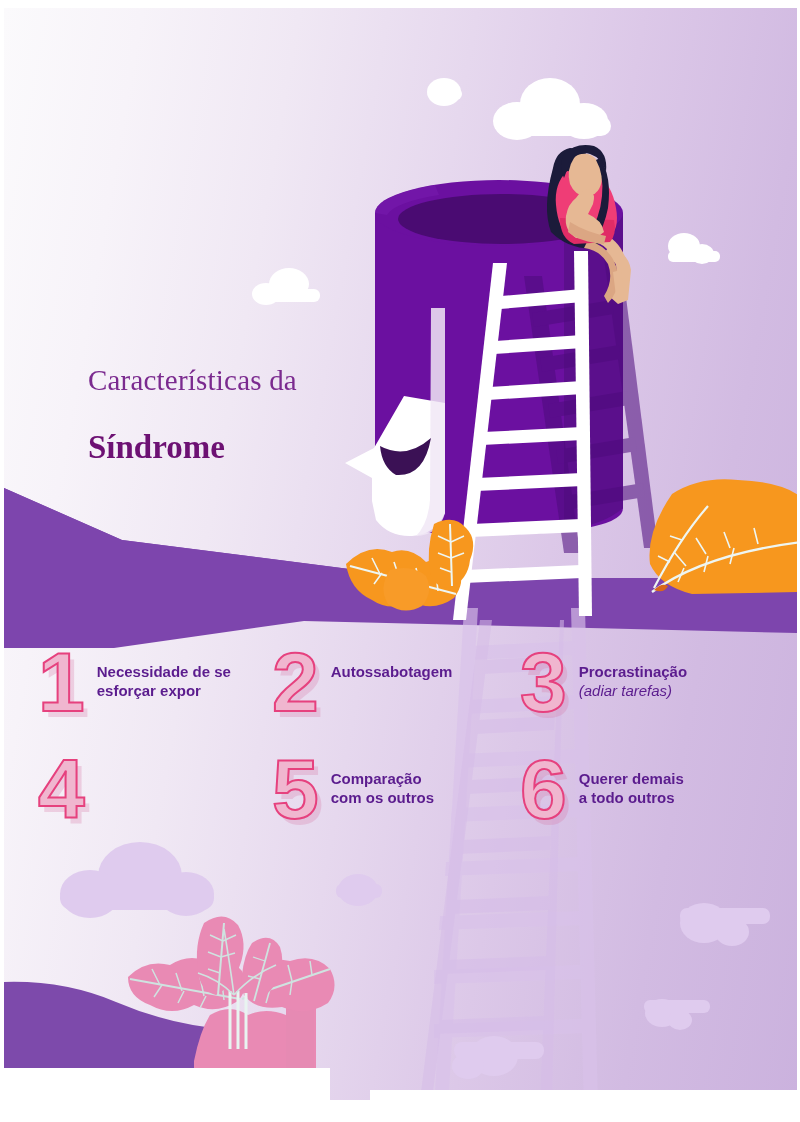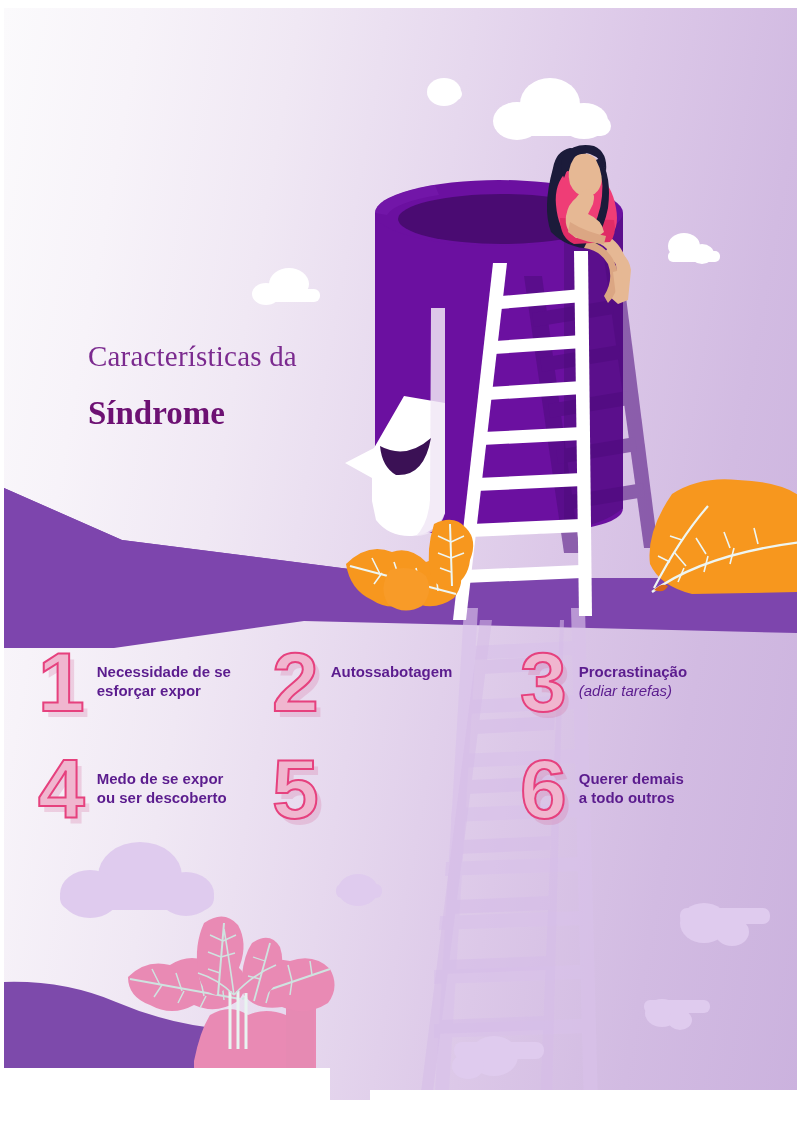--- a/index.html
+++ b/index.html
@@ -59,30 +59,31 @@
     width: 300px;
     z-index: 40;
   }
   #title-line1 {
     font-family: "Liberation Serif", serif;
     font-size: 29px;
     color: #7b2a8f;
     letter-spacing: .2px;
     line-height: 1.25;
     white-space: nowrap;
+    margin-top: 24px;
   }
   #title-line2, #title-line3 {
     font-family: "Liberation Serif", serif;
     font-size: 33px;
     font-weight: bold;
     color: #6d1173;
     line-height: 1.32;
     white-space: nowrap;
   }
-  #title-line2 { margin-top: 18px; }
+  #title-line2 { margin-top: 28px; }
 
   
   #list-section {
     position: absolute;
     left: 0;
     top: 636px;
     width: 793px;
     z-index: 30;
   }
   .list-row {
@@ -383,27 +384,27 @@
         <div class="item-text">
           <div>Procrastinação</div>
           <div class="sub">(adiar tarefas)</div>
         </div>
       </div>
     </div>
 
     <div class="list-row row-2">
       <div class="list-item col-a">
         <div class="num">4</div>
-        <div class="item-text">
-          <div>Medo de se expor</div>
-          <div>ou ser descoberto</div>
-        </div>
       </div>
       <div class="list-item col-b">
         <div class="num">5</div>
+        <div class="item-text">
+          <div>Comparação</div>
+          <div>com os outros</div>
+        </div>
       </div>
       <div class="list-item col-c">
         <div class="num">6</div>
         <div class="item-text">
           <div>Querer demais</div>
           <div>a todo outros</div>
         </div>
       </div>
     </div>
 

